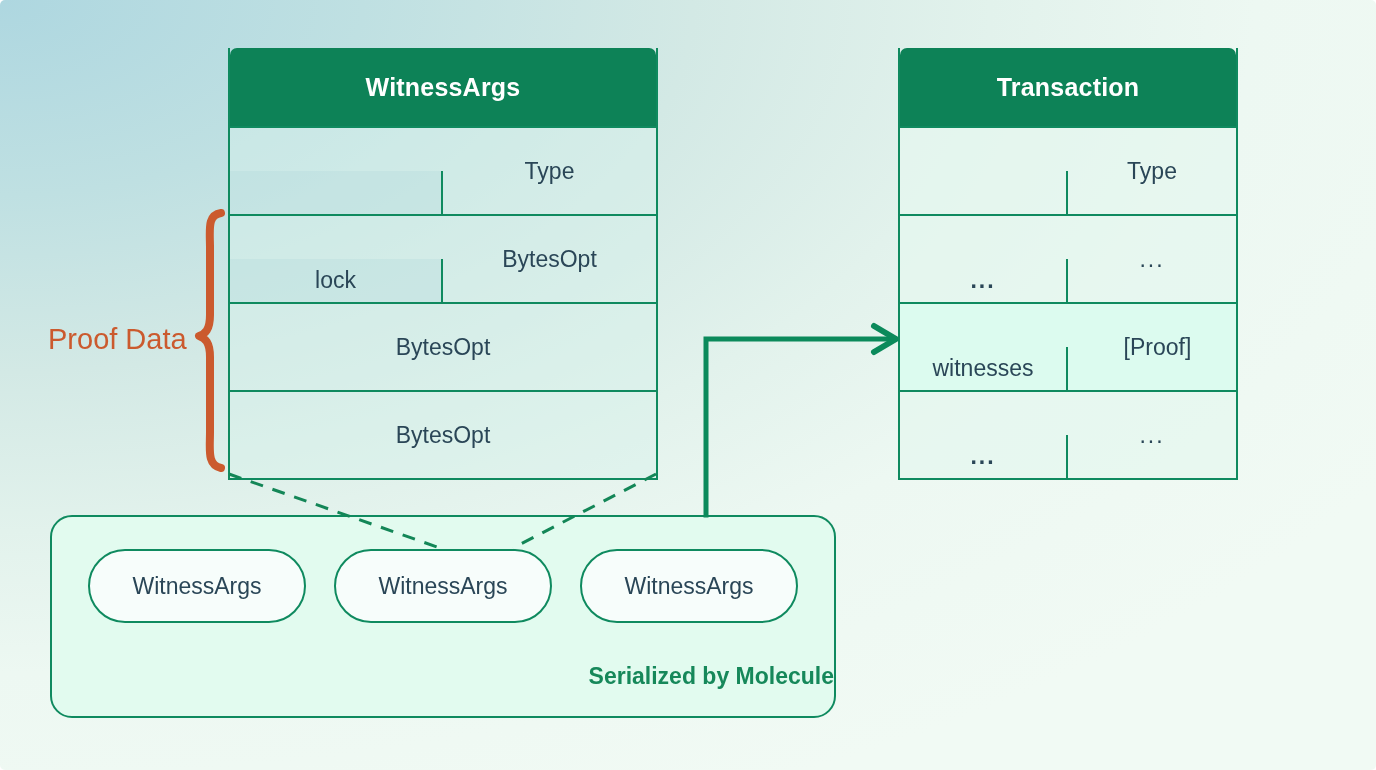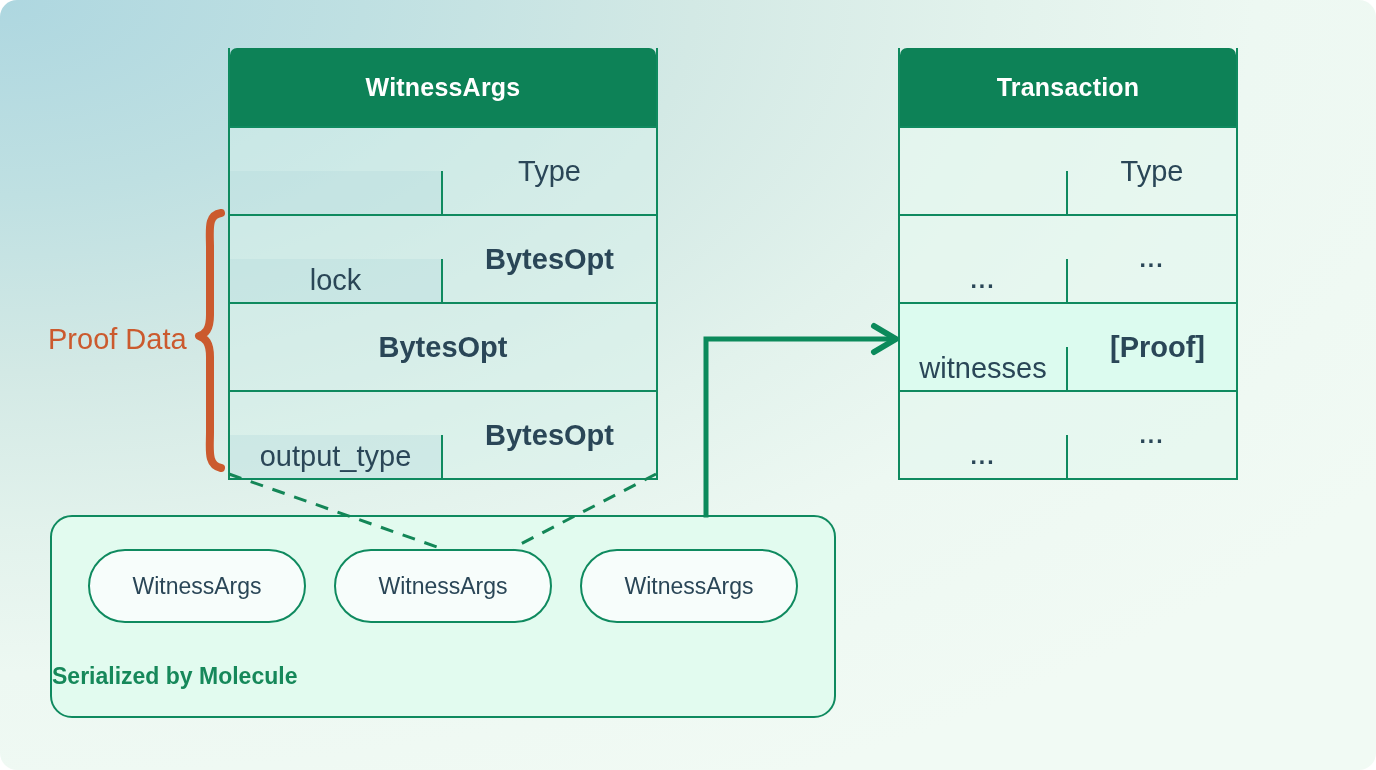--- a/index.html
+++ b/index.html
@@ -11,21 +11,21 @@
     width: 1376px;
     height: 770px;
     overflow: hidden;
     font-family: "Liberation Sans", sans-serif;
   }
 
   #canvas {
     position: relative;
     width: 1376px;
     height: 770px;
-    border-radius: 17px;
+    border-radius: 5px;
     overflow: hidden;
     background:
       radial-gradient(120% 115% at 0% 0%, #aed7e0 0%, #bfe0e2 22%, #d3e9e5 42%, #e2f2ec 60%, #edf8f2 76%, #f1faf4 100%);
   }
 
   
   .table {
     position: absolute;
     border: 2px solid #0f8a5f;
     border-top: none;
@@ -46,26 +46,26 @@
     display: flex;
     height: 88px;
     border-top: 2px solid #0f8a5f;
     box-sizing: border-box;
   }
   .trow:first-of-type { border-top: none; }
   .tcell {
     display: flex;
     align-items: center;
     justify-content: center;
-    font-size: 29px;
+    font-size: 23px;
     color: #2a4657;
     box-sizing: border-box;
   }
   .tcell.left  { flex: 0 0 50%; border-right: 2px solid #0f8a5f; margin-top: 43px; }
-  .tcell.right { flex: 1 1 auto; font-weight: bold; }
+  .tcell.right { flex: 1 1 auto; font-weight: normal; }
 
   
   #witnessargs-table .trow { background: rgba(216,242,236,0.45); }
   #witnessargs-table .tcell.left  { background: rgba(176,216,219,0.30); }
 
   
   #transaction-table .trow { background: rgba(228,246,238,0.72); }
   #transaction-table .trow.highlight { background: #dcfbef; gap: 11px; }
 
   .dots { font-weight: bold; letter-spacing: 2px; font-size: 23px; }
@@ -112,21 +112,21 @@
     justify-content: center;
     font-size: 23px;
     color: #2a4657;
     box-sizing: border-box;
   }
   #serialized-caption {
     position: absolute;
     bottom: 26px;
     left: 0;
     width: 100%;
-    text-align: left;
+    text-align: right;
     font-size: 23px;
     font-weight: bold;
     color: #16885a;
   }
 
   #overlay {
     position: absolute;
     left: 0; top: 0;
     width: 1376px; height: 770px;
     pointer-events: none;
@@ -149,21 +149,20 @@
     <div class="trow">
       <div class="tcell left">lock</div>
       <div class="tcell right">BytesOpt</div>
     </div>
 
     <div class="trow">
       <div class="tcell right">BytesOpt</div>
     </div>
 
     <div class="trow">
-      <div class="tcell left">output_type</div>
       <div class="tcell right">BytesOpt</div>
     </div>
   </div>
 
   <div class="table" id="transaction-table" style="left:898px; top:48px; width:340px;">
 
     <div class="table-head">Transaction</div>
 
     <div class="trow">
       <div class="tcell left"></div>

